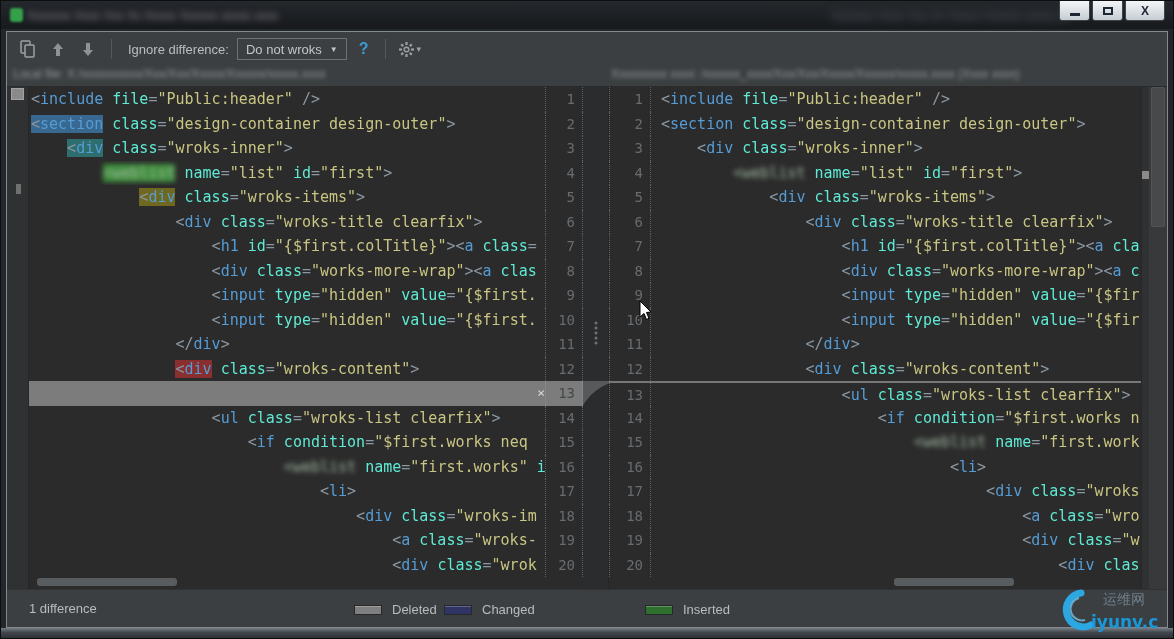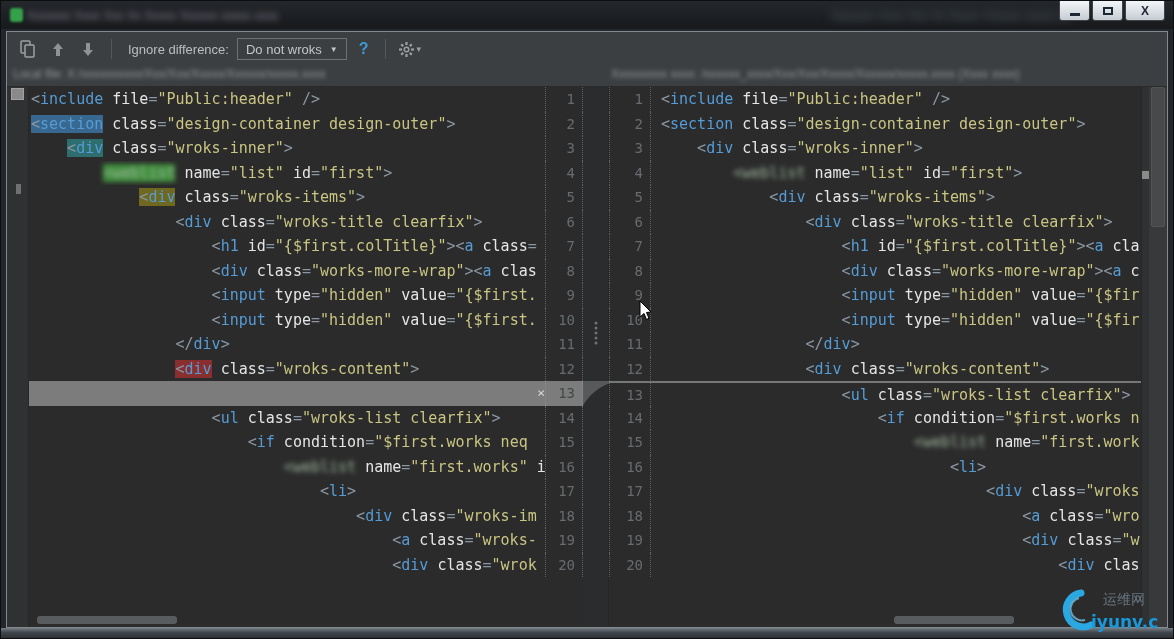--- a/index.html
+++ b/index.html
@@ -56,21 +56,21 @@
   .pane-right{flex:1;}
   .rows{position:absolute;top:0;left:0;right:0;}
   .crow{display:flex;height:24.5px;line-height:24.5px;
     font-family:"DejaVu Sans Mono","Liberation Mono",monospace;font-size:15px;}
   .lnum{width:38px;flex:none;color:#676c70;text-align:right;padding-right:7px;
     font-size:14px;border-left:1px dotted #5c6164;border-right:1px dotted #5c6164;}
   .pane-right .lnum{width:42px;}
   .lcode{flex:1;white-space:pre;overflow:hidden;position:relative;color:#a9b7c6;}
   .c-b{color:#8a97a3;}
   .c-t{color:#559cd6;}
-  .c-a{color:#e5e5e5;}
+  .c-a{color:#5eead4;}
   .c-s{color:#c9c583;}
   .c-w{color:#a9b7c6;}
   .hl-blue{background:#38688f;}
   .hl-teal{background:#2e6e6e;}
   .hl-olive{background:#6f6820;}
   .hl-red{background:#8a2f2f;}
   .hl-green{background:#3f8f3c;color:#d9e8c5;}
   .blur{filter:blur(2.6px);color:#9fb5a0;}
   .crow.deleted{background:#7c7c7c;}
   .crow.deleted .lnum{color:#434849;border-color:#8f8f8f;}
@@ -374,20 +374,35 @@
       </div>
 
       <div class="stripe-right">
         <div class="marker3"></div>
       </div>
       <div class="vscroll">
         <div class="vthumb"></div>
       </div>
     </div>
 
+    <div class="statusbar">
+      <span class="diff-count">1 difference</span>
+      <div class="legend-item li-0">
+        <span class="sw" style="background: rgb(127, 127, 127);"></span>
+        <span class="legend-label">Deleted</span>
+      </div>
+      <div class="legend-item li-1">
+        <span class="sw" style="background: rgb(48, 52, 100);"></span>
+        <span class="legend-label">Changed</span>
+      </div>
+      <div class="legend-item li-2">
+        <span class="sw" style="background: rgb(46, 111, 46);"></span>
+        <span class="legend-label">Inserted</span>
+      </div>
+    </div>
   </div>
 
   <div class="cursor">
     <svg width="16" height="22" viewBox="0 0 16 22">
       <path d="M1,1 L1,17 L5,13.5 L7.5,19.5 L10,18.3 L7.5,12.5 L12,12 Z" fill="#ffffff" stroke="#000000" stroke-width="1"></path>
     </svg>
   </div>
 
   <div class="watermark">
     <svg width="108" height="48" viewBox="0 0 108 48">

